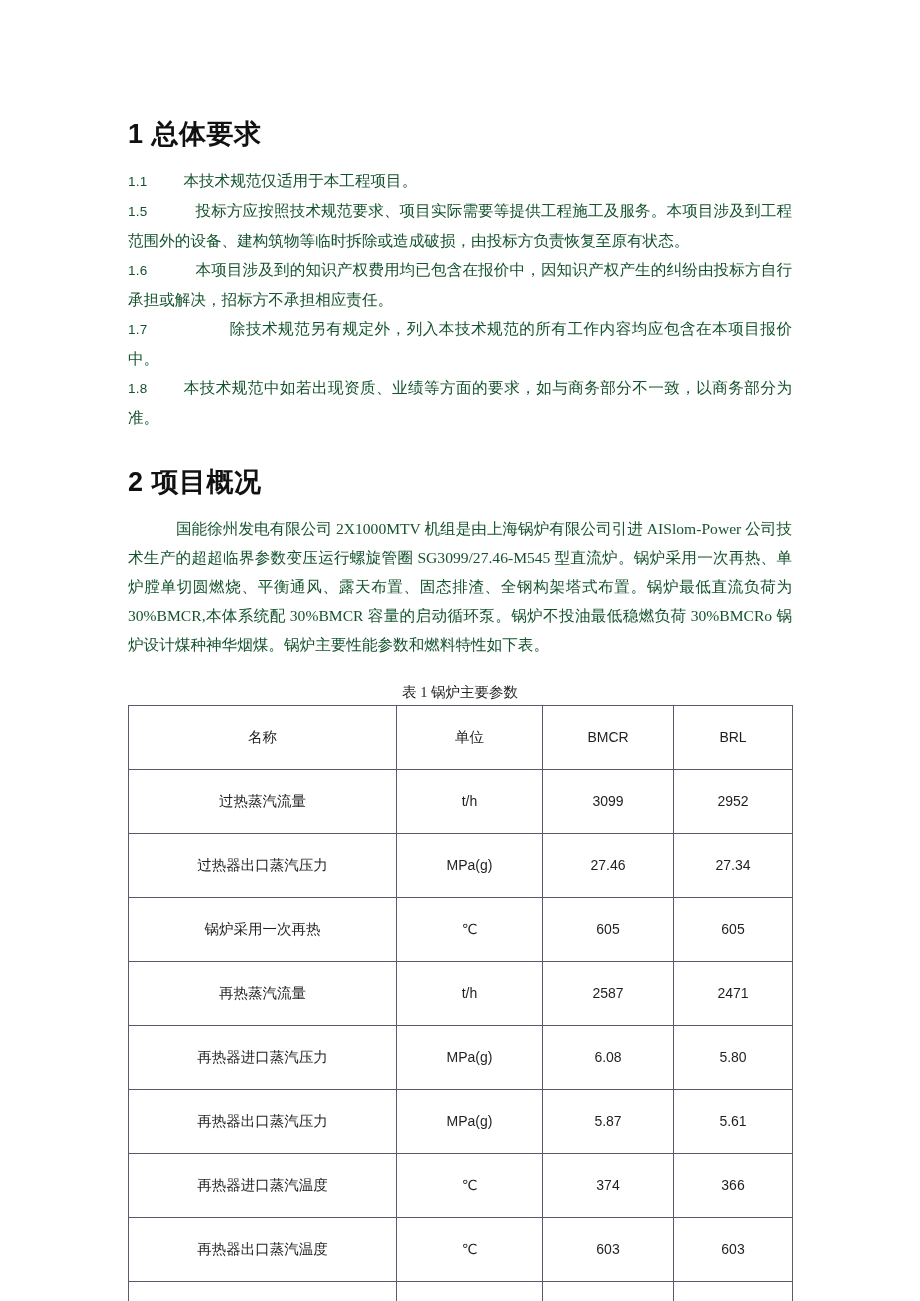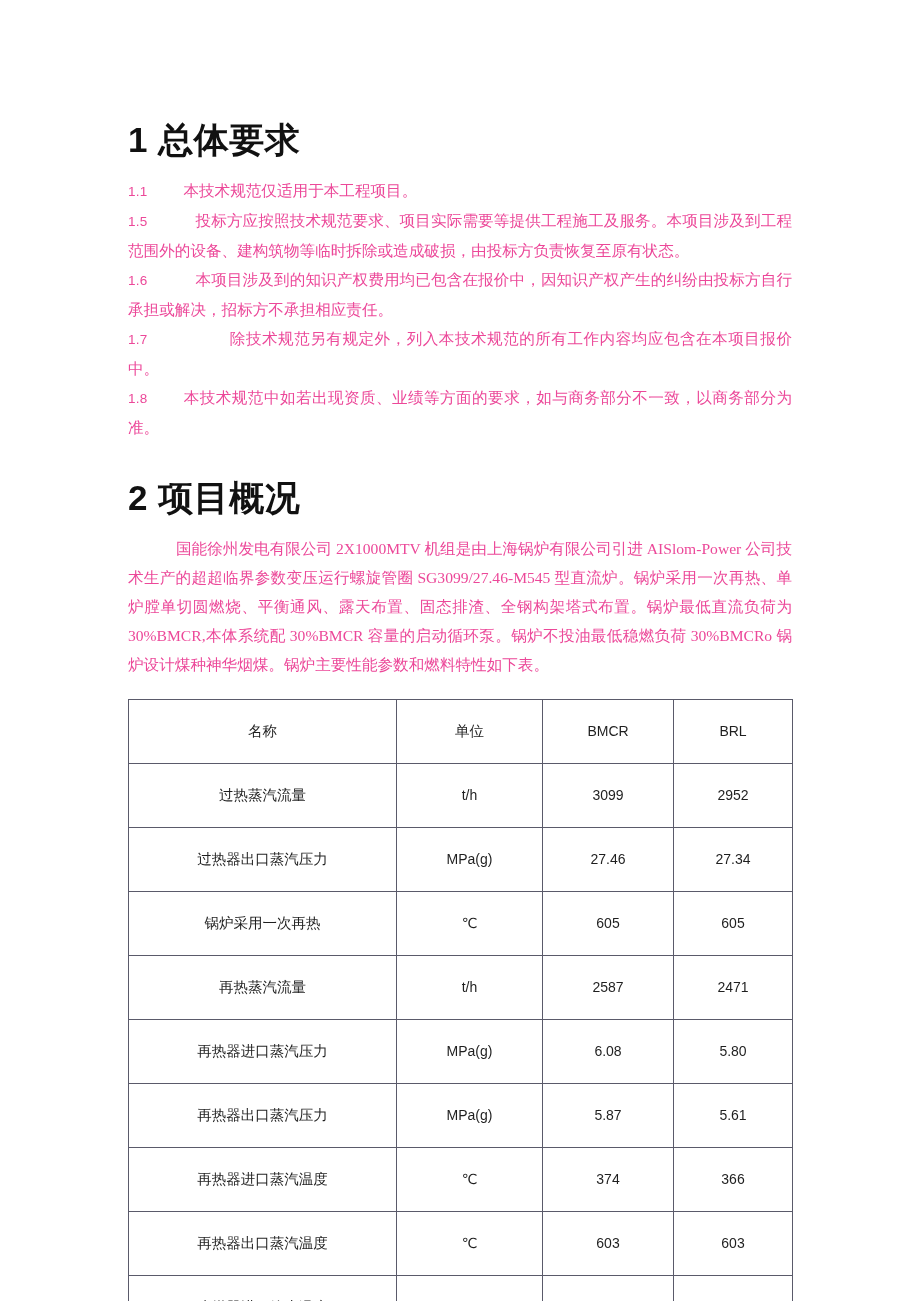--- a/index.html
+++ b/index.html
@@ -23,40 +23,40 @@
   .content {
     position: absolute;
     left: 128px;
     top: 0;
     width: 664px;
   }
 
   
   .h1 {
     font-family: "Liberation Sans", "DejaVu Sans", sans-serif;
-    font-size: 35px;
+    font-size: 27px;
     font-weight: bold;
     letter-spacing: 0.5px;
     color: #111;
     margin: 0;
     padding: 0;
     line-height: 1.25;
     white-space: nowrap;
   }
   .sec1-head { padding-top: 118px; }
   .sec2-head { padding-top: 34px; }
 
   
   .para {
     font-size: 15.6px;
     line-height: 29px;
     text-align: justify;
     text-justify: inter-ideograph;
     margin: 0;
-    color: #ec4899;
+    color: #14532d;
   }
   .para .num {
     display: inline-block;
     font-family: "Liberation Sans", "DejaVu Sans", sans-serif;
     font-size: 13.5px;
     letter-spacing: 0.2px;
   }
   .lead { display: inline-block; width: 36px; }
   .lead-wide { display: inline-block; width: 48px; }
   .lead-xwide { display: inline-block; width: 82px; }
@@ -135,20 +135,21 @@
     </p>
 
     <h1 class="h1 sec2-head">2 项目概况</h1>
 
     <div class="spacer-14"></div>
 
     <p class="para body-indent">国能徐州发电有限公司 2X1000MTV 机组是由上海锅炉有限公司引进 AISlom-Power 公司技术生产的超超临界参数变压运行螺旋管圈 SG3099/27.46-M545 型直流炉。锅炉采用一次再热、单炉膛单切圆燃烧、平衡通风、露天布置、固态排渣、全钢构架塔式布置。锅炉最低直流负荷为30%BMCR,本体系统配 30%BMCR 容量的启动循环泵。锅炉不投油最低稳燃负荷 30%BMCRo 锅炉设计煤种神华烟煤。锅炉主要性能参数和燃料特性如下表。</p>
 
     <div class="spacer-20"></div>
 
+    <p class="tbl-caption">表 1 锅炉主要参数</p>
 
     <table class="spec">
       <colgroup>
         <col class="c-name">
           <col class="c-unit">
           <col class="c-bmcr">
           <col class="c-brl">
       </colgroup>
       <tbody>
         <tr>

